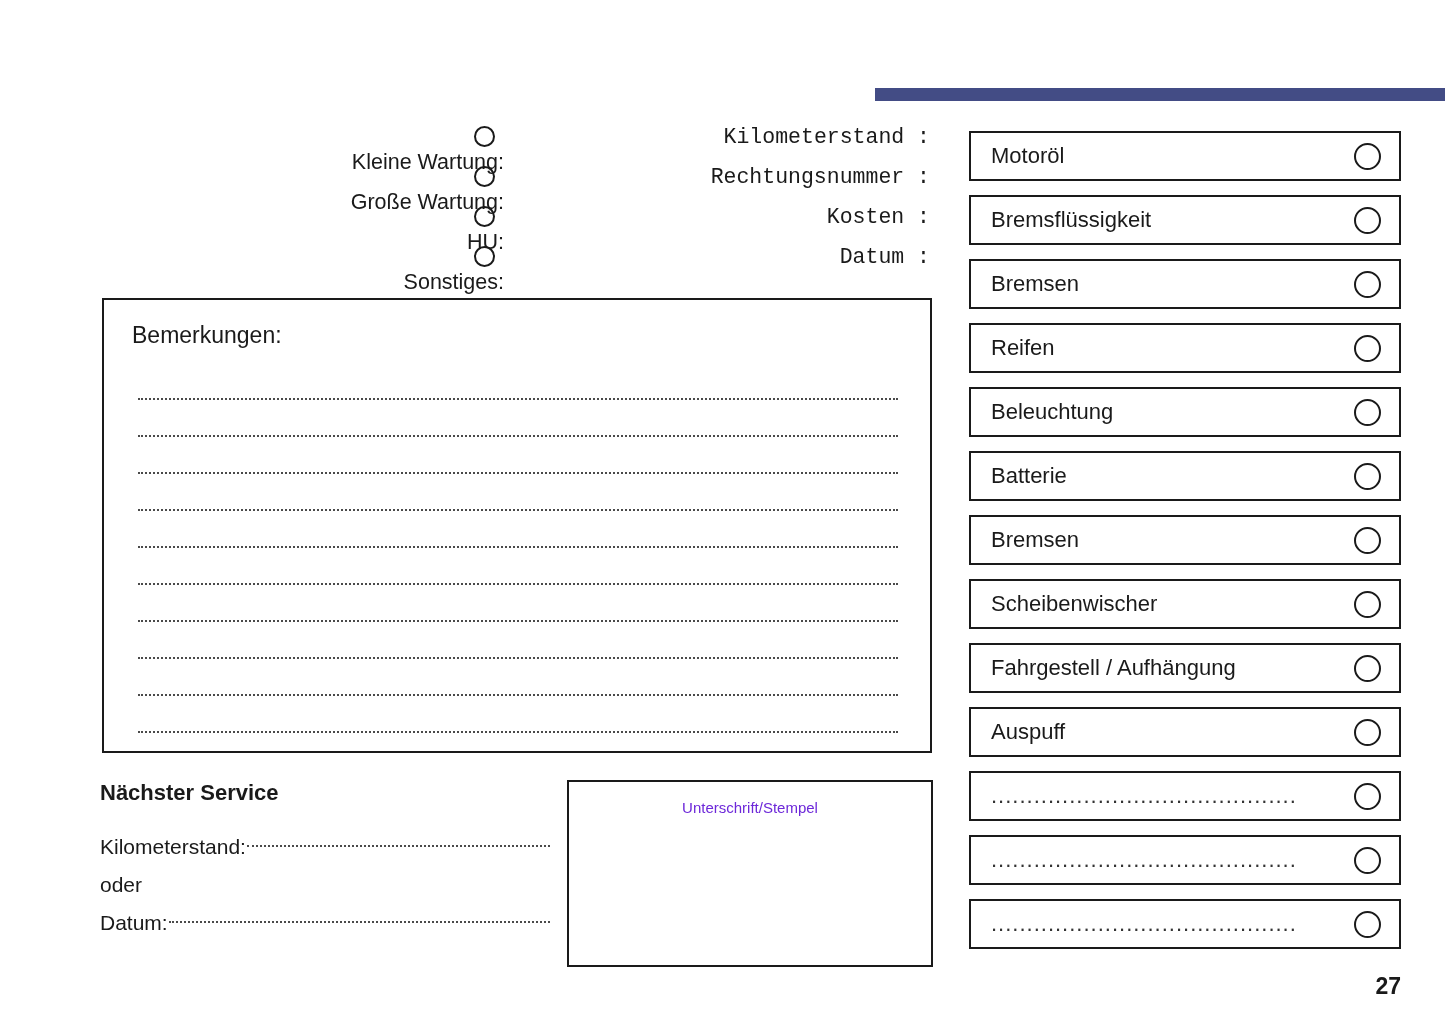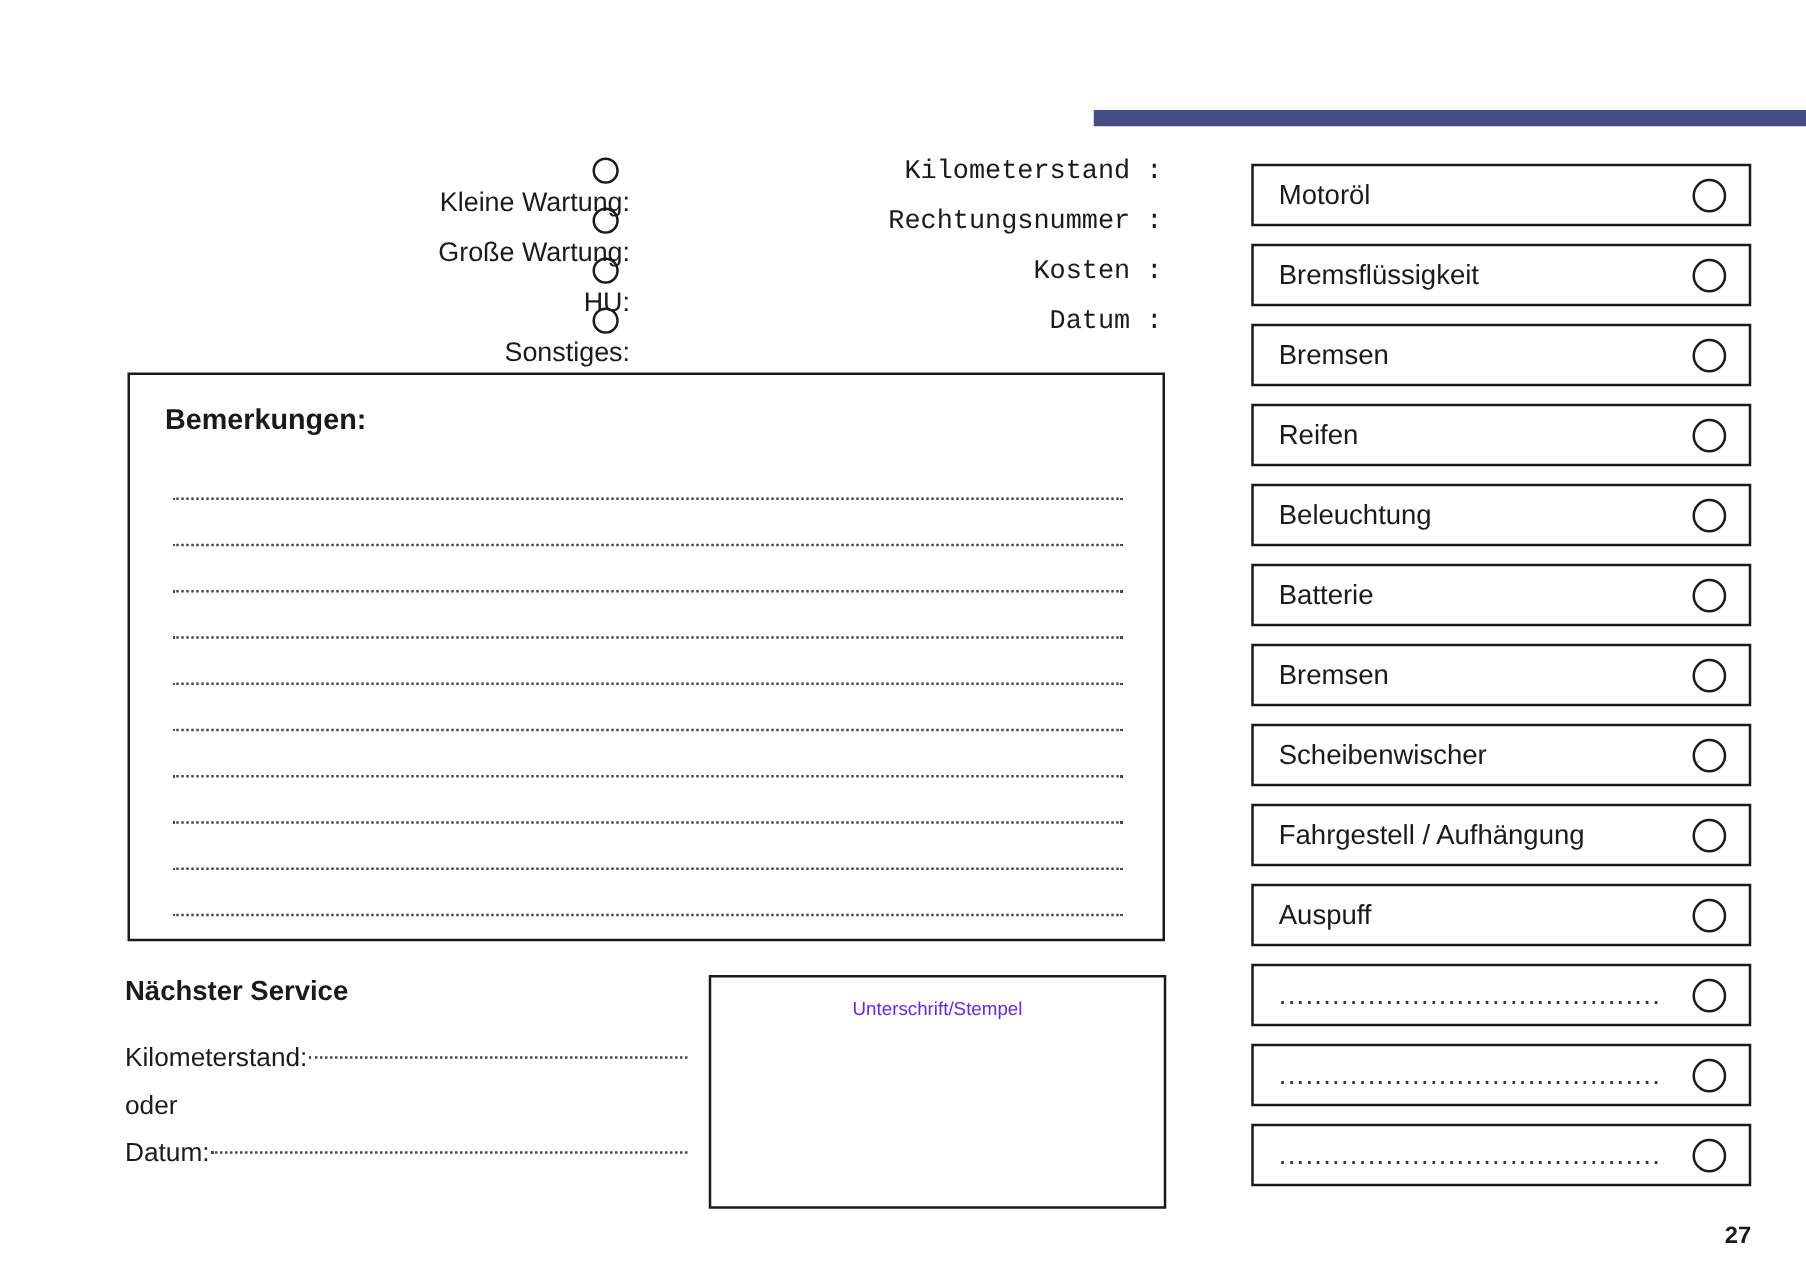--- a/index.html
+++ b/index.html
@@ -78,21 +78,20 @@
 
   
   .remarks {
     position: absolute;
     left: 102px;
     top: 298px;
     width: 830px;
     height: 455px;
     border: 2.5px solid #1a1a1a;
     box-sizing: border-box;
-    font-weight: bold;
   }
   .remarks-title {
     font-size: 23px;
     margin: 22px 0 0 28px;
   }
   .remark-lines {
     margin: 14px 32px 0 34px;
   }
   .remark-line {
     border-bottom: 2.5px dotted #4a4a4a;
@@ -152,21 +151,20 @@
   }
   .check-item {
     height: 50px;
     border: 2px solid #1a1a1a;
     box-sizing: border-box;
     margin-bottom: 14px;
     display: flex;
     align-items: center;
     justify-content: space-between;
     padding: 0 18px 0 20px;
-    margin-left: 32px;
   }
   .check-label {
     font-size: 22px;
     white-space: nowrap;
   }
   .check-label.dotted {
     letter-spacing: 1px;
     color: #333;
   }
   .check-circle {
@@ -176,21 +174,21 @@
     border-radius: 50%;
     box-sizing: border-box;
     flex: none;
   }
 
   
   .page-number {
     position: absolute;
     right: 44px;
     bottom: 18px;
-    font-size: 19px;
+    font-size: 23px;
     font-weight: bold;
   }
 </style>
 </head>
 <body>
 
 <div class="page">
 
   <div class="top-bar"></div>
 

